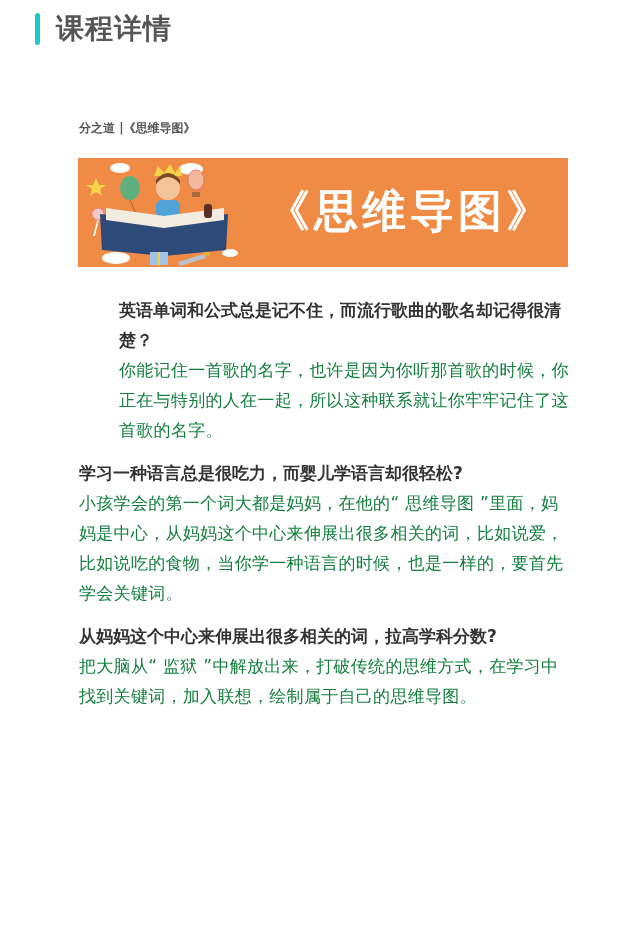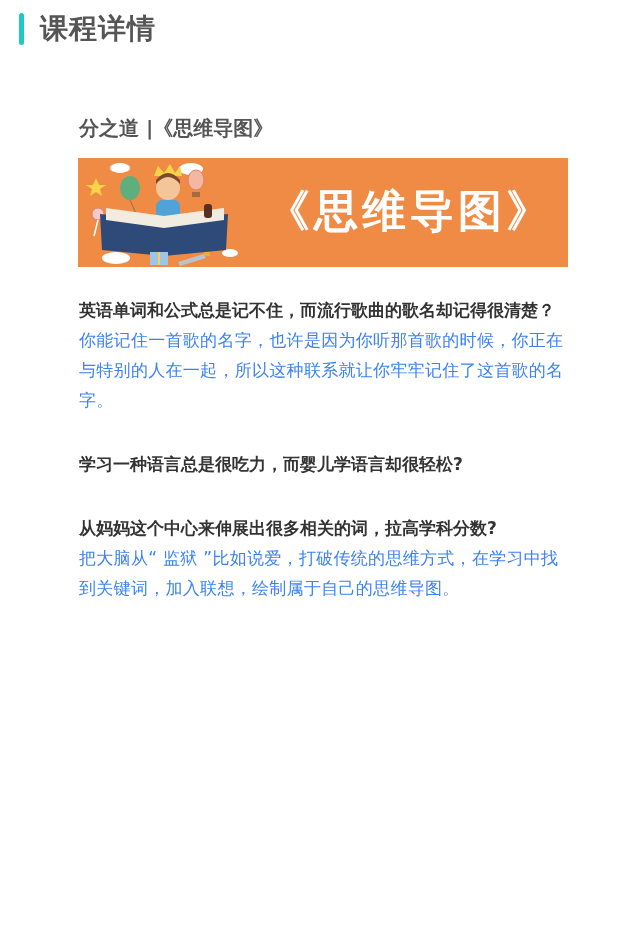--- a/index.html
+++ b/index.html
@@ -1,33 +1,33 @@
 <!DOCTYPE html>
 <html><head>
 <meta charset="utf-8">
 <style>
   html, body { margin: 0; padding: 0; background: #ffffff; }
   body { width: 640px; height: 936px; overflow: hidden; position: relative;
          font-family: "DejaVu Sans", "Liberation Sans", sans-serif; color: #555; }
-  .section-header { position: absolute; left: 0; top: 0; width: 536px; height: 64px; }
+  .section-header { position: absolute; left: 16px; top: 0; width: 536px; height: 64px; }
   .accent-bar { position: absolute; left: 19px; top: 13px; width: 5px; height: 32px;
                 border-radius: 3px; background: #1cc9c6; }
   .section-title { position: absolute; left: 40px; top: 10px; font-size: 28px; line-height: 38px;
                    color: #555555; font-weight: bold; letter-spacing: 1px; }
   .content { position: absolute; left: 79px; top: 110px; width: 495px; }
-  .course-name { font-size: 20px; line-height: 36px; font-weight: bold; color: #555; margin: 0; }
+  .course-name { font-size: 12px; line-height: 36px; font-weight: bold; color: #555; margin: 0; }
   .banner { position: relative; width: 490px; height: 109px; margin-top: 12px; margin-left: -1px;
             background: #f08b45; overflow: hidden; }
   .banner-title { position: absolute; left: 188px; top: 22px; font-size: 44px; line-height: 62px;
                   color: #ffffff; font-weight: bold; letter-spacing: 4px; text-align: right; }
   .illus { position: absolute; left: 0; top: 0; width: 170px; height: 109px; }
-  .block { margin-top: 34px; }
-  .block.first { margin-top: 28px; }
+  .block { margin-top: 13px; }
+  .block.first { margin-top: 28px; margin-left: 40px; }
   .q { font-size: 17px; line-height: 30px; font-weight: bold; color: #333; margin: 0; }
-  .a { font-size: 17px; line-height: 30px; color: #3b82f6; margin: 0; letter-spacing: 0.3px; }
+  .a { font-size: 17px; line-height: 30px; color: #15803d; margin: 0; letter-spacing: 0.3px; }
 </style>
 </head>
 <body>
 
 <div class="section-header">
   <div class="accent-bar"></div>
   <div class="section-title">课程详情</div>
 </div>
 
 <div class="content">
@@ -70,20 +70,21 @@
     </svg>
     <div class="banner-title">《思维导图》</div>
   </div>
 
   <div class="block first">
     <p class="q">英语单词和公式总是记不住，而流行歌曲的歌名却记得很清楚？</p>
     <p class="a">你能记住一首歌的名字，也许是因为你听那首歌的时候，你正在与特别的人在一起，所以这种联系就让你牢牢记住了这首歌的名字。</p>
   </div>
   <div class="block">
     <p class="q">学习一种语言总是很吃力，而婴儿学语言却很轻松?</p>
+    <p class="a">小孩学会的第一个词大都是妈妈，在他的“ 思维导图 ”里面，妈妈是中心，从妈妈这个中心来伸展出很多相关的词，比如说爱，比如说吃的食物，当你学一种语言的时候，也是一样的，要首先学会关键词。</p>
   </div>
   <div class="block">
     <p class="q">从妈妈这个中心来伸展出很多相关的词，拉高学科分数?</p>
-    <p class="a">把大脑从“ 监狱 ”比如说爱，打破传统的思维方式，在学习中找到关键词，加入联想，绘制属于自己的思维导图。</p>
+    <p class="a">把大脑从“ 监狱 ”中解放出来，打破传统的思维方式，在学习中找到关键词，加入联想，绘制属于自己的思维导图。</p>
   </div>
   <div class="block">
   </div>
 </div>
 
 </body></html>

